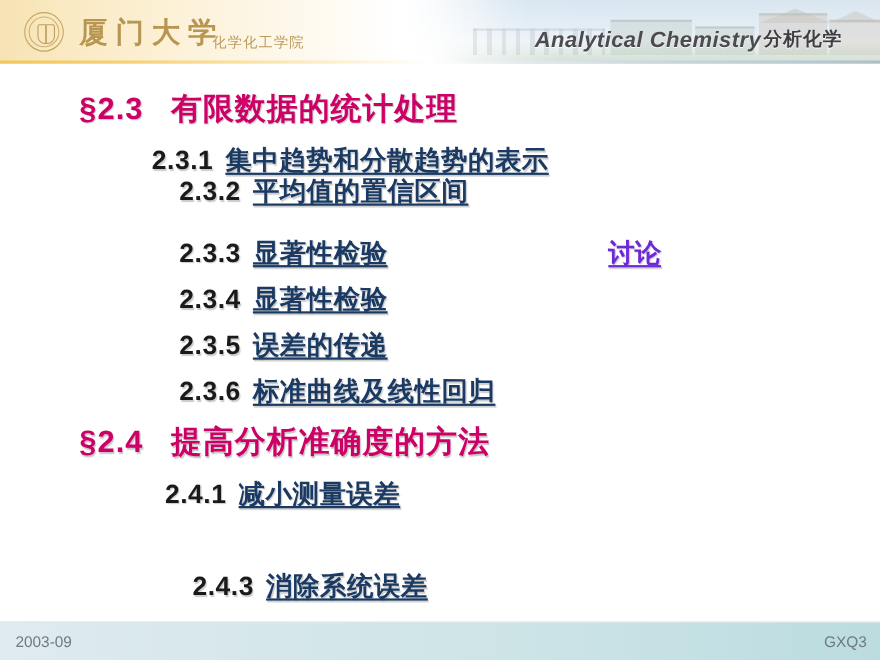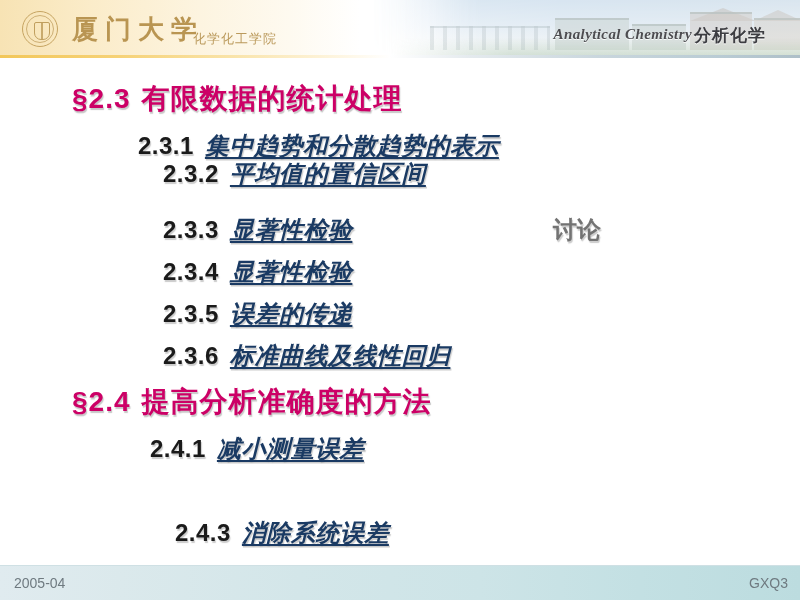--- a/index.html
+++ b/index.html
@@ -149,24 +149,24 @@
     font-family: "Liberation Serif", "DejaVu Serif", serif;
     font-size: 13px;
     letter-spacing: 1px;
     color: #bb9a5c;
     white-space: nowrap;
   }
 
   .course-en {
     position: absolute;
     right: 108px; top: 26px;
-    font-family: Liberation Serif, serif;
+    font-family: Liberation Sans, sans-serif;
     font-style: italic;
     font-weight: 700;
-    font-size: 15px;
+    font-size: 20px;
     color: #4c4c50;
     letter-spacing: .4px;
     white-space: nowrap;
     text-shadow: 0 1px 0 rgba(255,255,255,.8);
   }
   .course-cn {
     position: absolute;
     right: 34px; top: 24px;
     font-family: "Liberation Serif", "DejaVu Serif", serif;
     font-weight: 700;
@@ -189,38 +189,38 @@
     white-space: nowrap;
     font-weight: 700;
   }
 
   .sec-title {
     font-size: 28px;
     color: #cc0066;
     text-shadow: 1px 1.5px 1px rgba(130,130,130,.45);
   }
   .sec-title .num { letter-spacing: 1px; }
-  .sec-title .cn { margin-left: 11px; letter-spacing: 1px; }
+  .sec-title .cn { margin-left: 25px; letter-spacing: 1px; }
 
   .sub {
     font-size: 24px;
     color: #1a1a1a;
     text-shadow: 1px 1.5px 1px rgba(140,140,140,.45);
   }
   .sub .num { letter-spacing: .5px; }
   .sub .cn {
     margin-left: 11px;
     color: #1a3a63;
     text-decoration: underline;
     text-underline-offset: 3px;
     letter-spacing: .5px;
-    font-style: italic;
   }
   .sub .tail {
-    color: #737373;
+    color: #6d28d9;
+    text-decoration: underline;
     text-underline-offset: 3px;
   }
 
   
   .footer {
     position: absolute;
     left: 0; bottom: 0;
     width: 800px; height: 34px;
     background: linear-gradient(to right,
         #e0ebef 0px, #dbe9ec 120px, #d3e6e9 300px,
@@ -312,17 +312,17 @@
     </div>
 
 
     <div class="line sub" style="left:175px; top:459px;">
       <span class="num">2.4.3</span><span class="cn">消除系统误差</span>
     </div>
 
   </div>
 
   <div class="footer">
-    <div class="footer-left">2005-04</div>
+    <div class="footer-left">2003-09</div>
     <div class="footer-right">GXQ3</div>
   </div>
 
 </div>
 
 </body></html>

